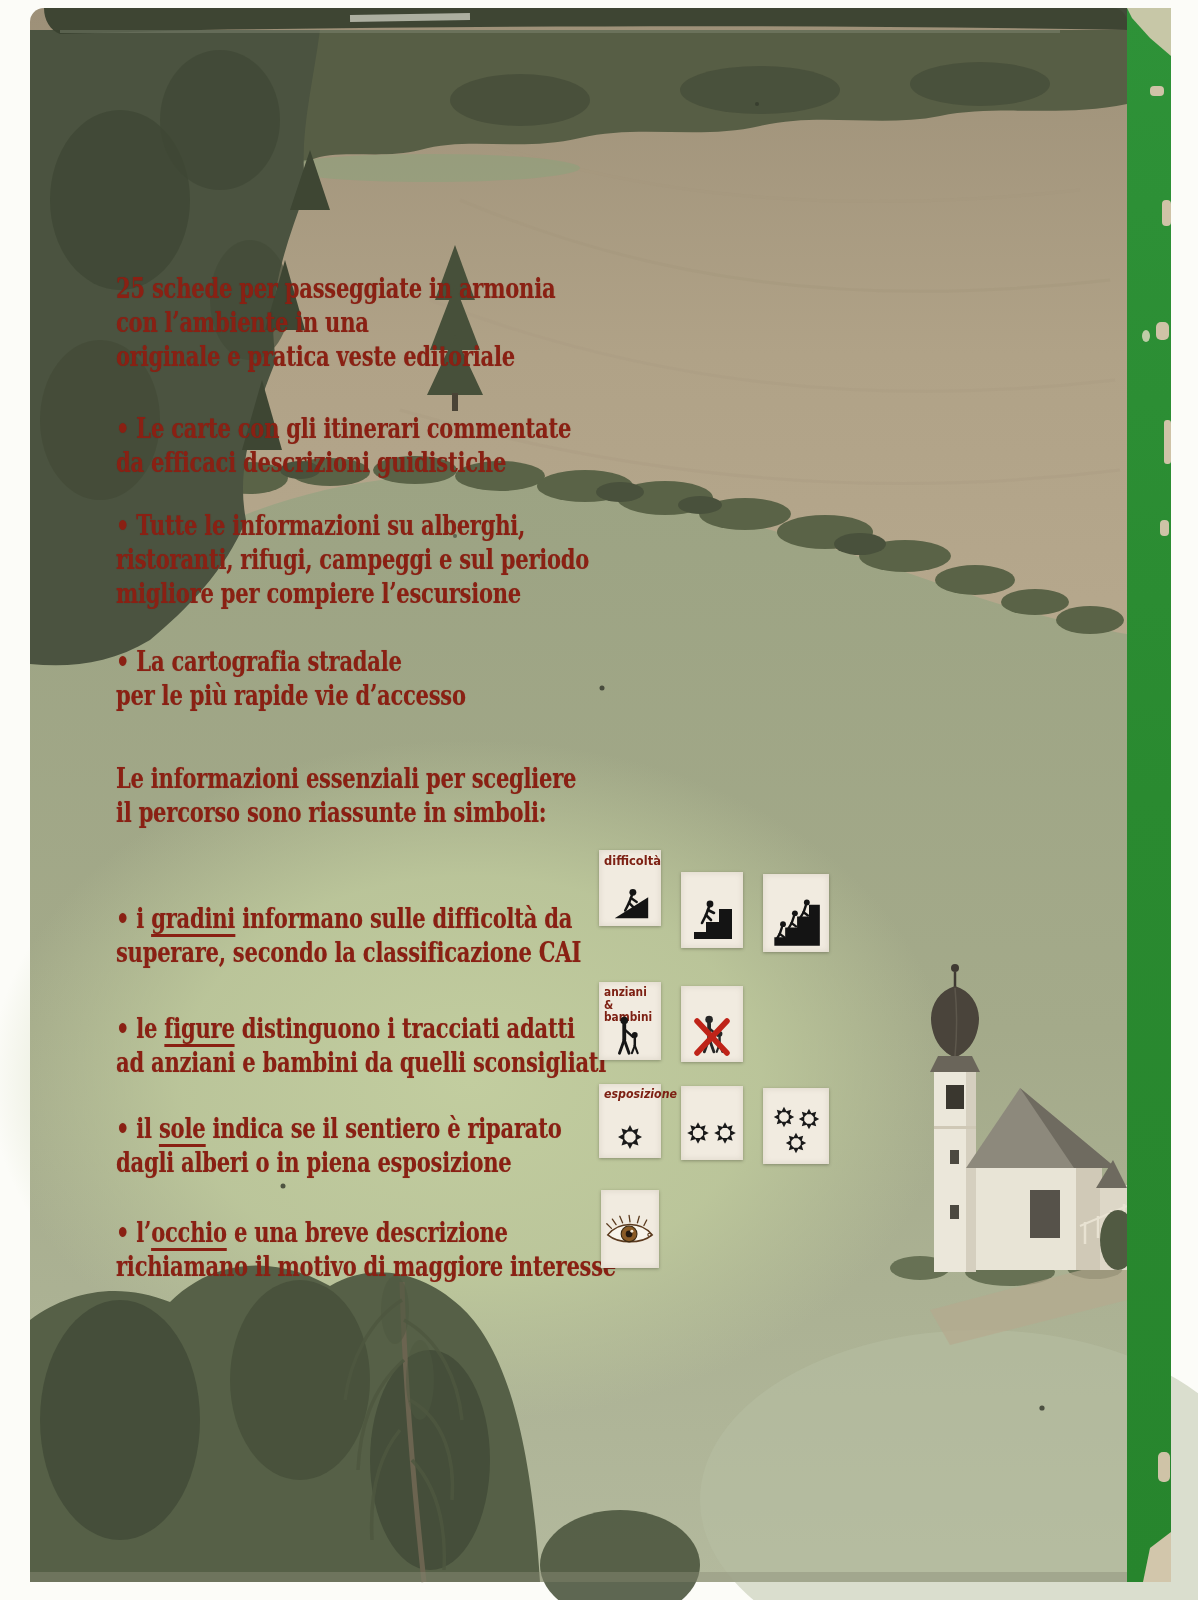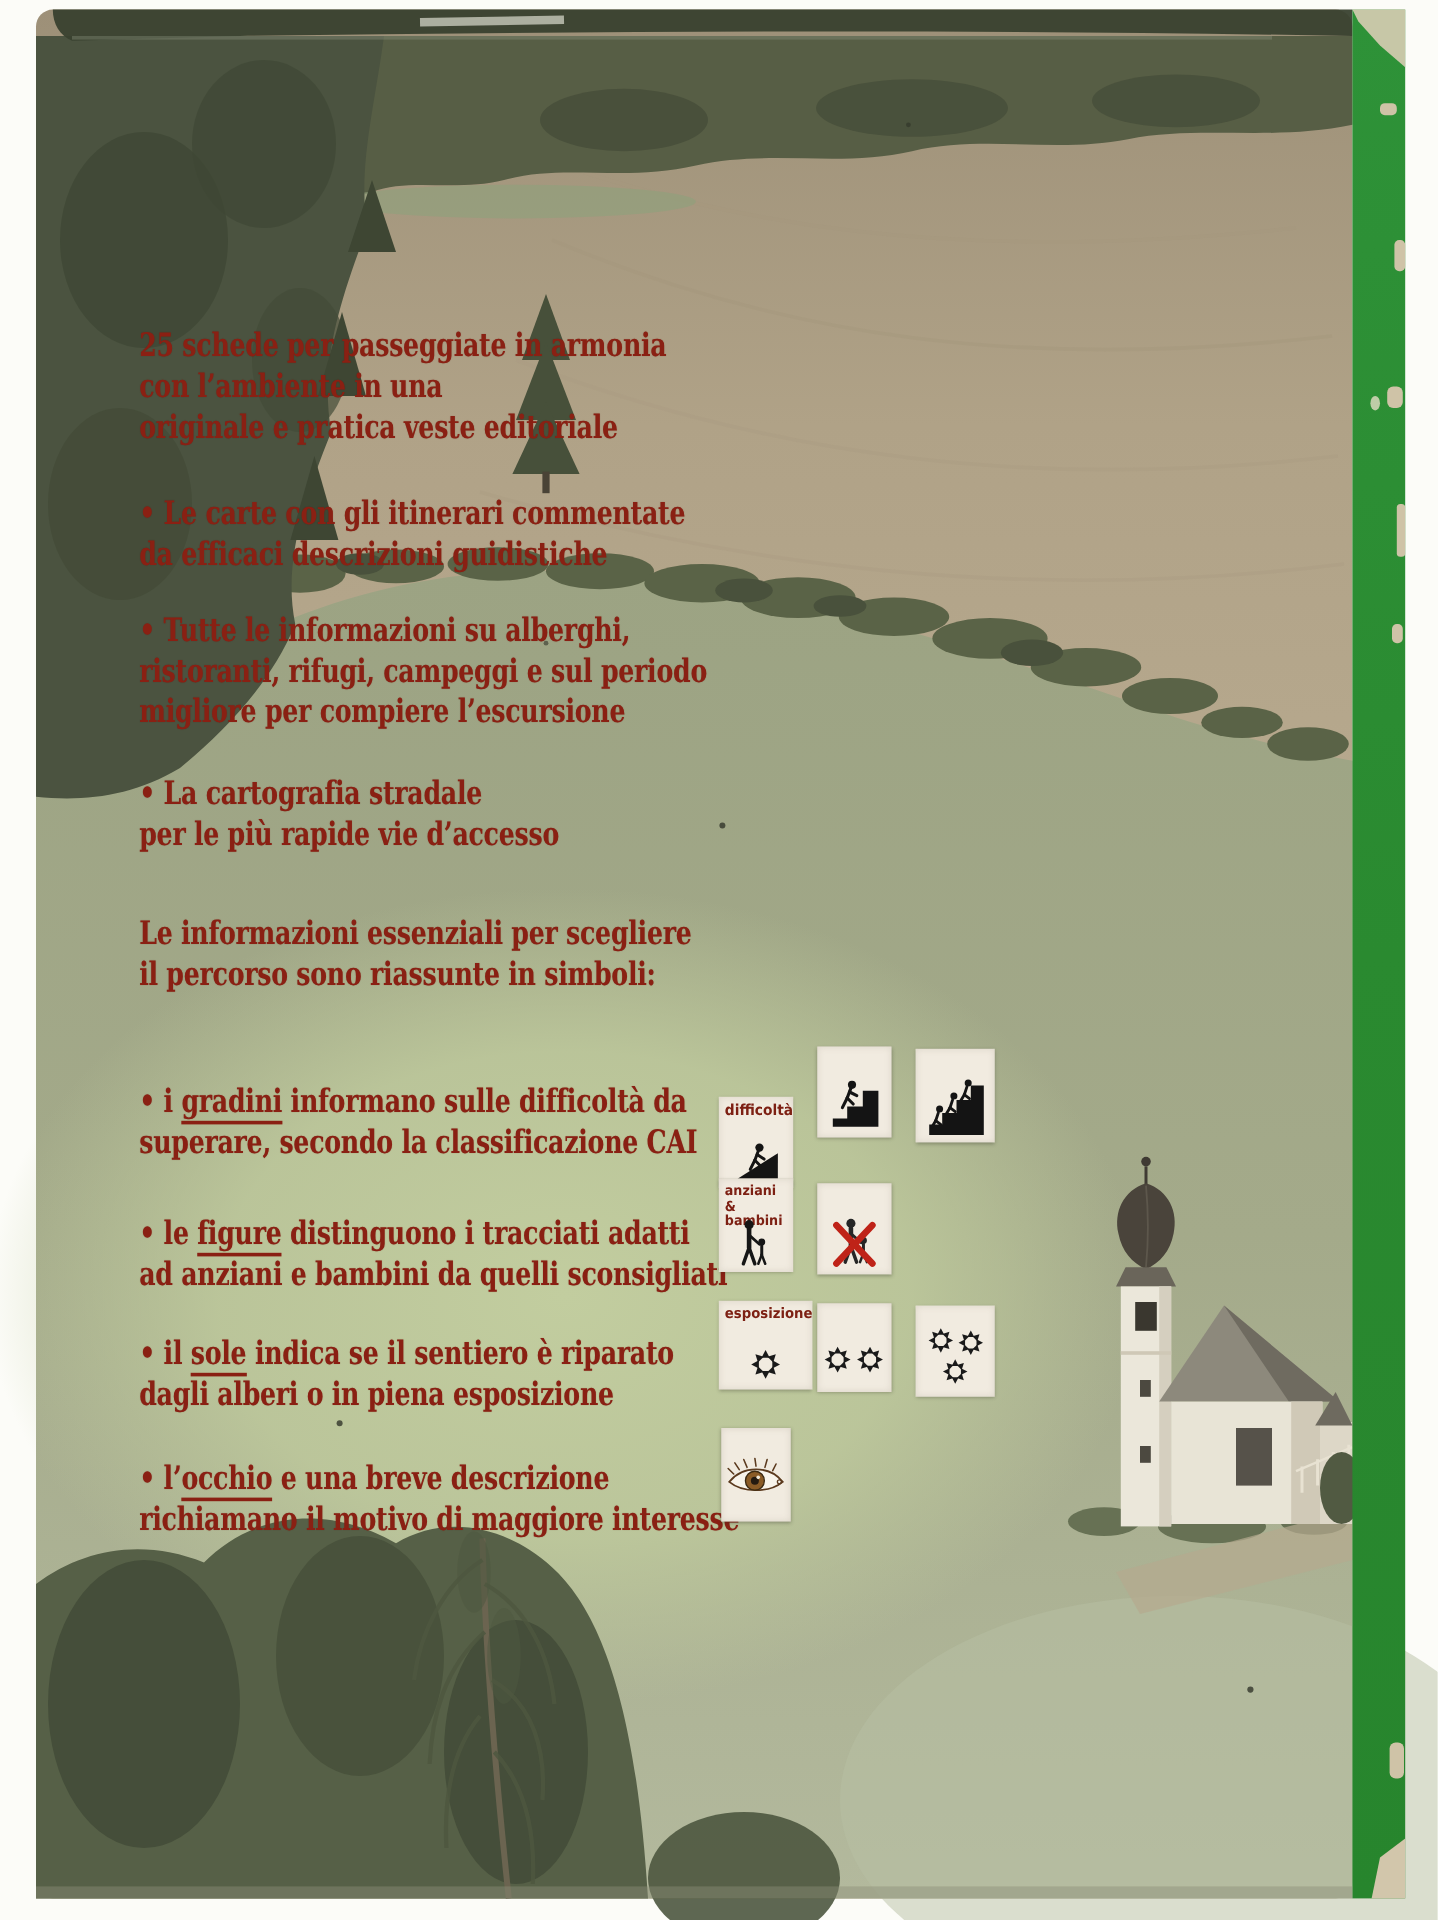--- a/index.html
+++ b/index.html
@@ -240,21 +240,21 @@
 <div id="b-sole" class="red-block">
   <span>• il </span><span class="u">sole</span><span> indica se il sentiero è riparato
 dagli alberi o in piena esposizione</span>
 </div>
 
 <div id="b-occhio" class="red-block">
   <span>• l’</span><span class="u">occhio</span><span> e una breve descrizione
 richiamano il motivo di maggiore interesse</span>
 </div>
 
-<div class="icon-square" style="left:599px;top:914px;width:62px;height:76px;">
+<div class="icon-square" style="left:599px;top:850px;width:62px;height:76px;">
   <div class="lbl">difficoltà</div>
   <svg class="glyph" width="46" height="46" viewBox="0 0 48 48">
     <polygon points="8,43 43,43 43,21" fill="#141414"></polygon>
     <g stroke="#141414" stroke-width="2.6" stroke-linecap="round" fill="#141414">
       <circle cx="27" cy="16" r="3.6" stroke="none"></circle>
       <line x1="23" y1="27" x2="26" y2="19"></line>
       <line x1="23" y1="27" x2="19" y2="35"></line>
       <line x1="23" y1="27" x2="28" y2="32"></line>
       <line x1="25" y1="22" x2="31" y2="26"></line>
     </g>
@@ -322,21 +322,21 @@
       <line x1="29" y1="36" x2="26" y2="44" stroke-width="2.2"></line>
       <line x1="29" y1="36" x2="32" y2="44" stroke-width="2.2"></line>
     </g>
     <g stroke="#bf2318" stroke-width="5.5" stroke-linecap="round">
       <line x1="9" y1="11" x2="39" y2="43"></line>
       <line x1="39" y1="11" x2="9" y2="43"></line>
     </g>
   </svg>
 </div>
 
-<div class="icon-square" style="left:599px;top:1084px;width:78px;height:74px;">
+<div class="icon-square" style="left:599px;top:1084px;width:62px;height:74px;font-style:italic;">
   <div class="lbl" style="font-size:12px;">esposizione</div>
   <svg class="glyph" width="50" height="44" viewBox="0 0 50 44">
     <g fill="#1a1a1a" transform="translate(25,26)">
       <polygon points="0,-12 -3.4,-5.6 3.4,-5.6"></polygon>
       <polygon points="0,-12 -3.4,-5.6 3.4,-5.6" transform="rotate(45)"></polygon>
       <polygon points="0,-12 -3.4,-5.6 3.4,-5.6" transform="rotate(90)"></polygon>
       <polygon points="0,-12 -3.4,-5.6 3.4,-5.6" transform="rotate(135)"></polygon>
       <polygon points="0,-12 -3.4,-5.6 3.4,-5.6" transform="rotate(180)"></polygon>
       <polygon points="0,-12 -3.4,-5.6 3.4,-5.6" transform="rotate(225)"></polygon>
       <polygon points="0,-12 -3.4,-5.6 3.4,-5.6" transform="rotate(270)"></polygon>

